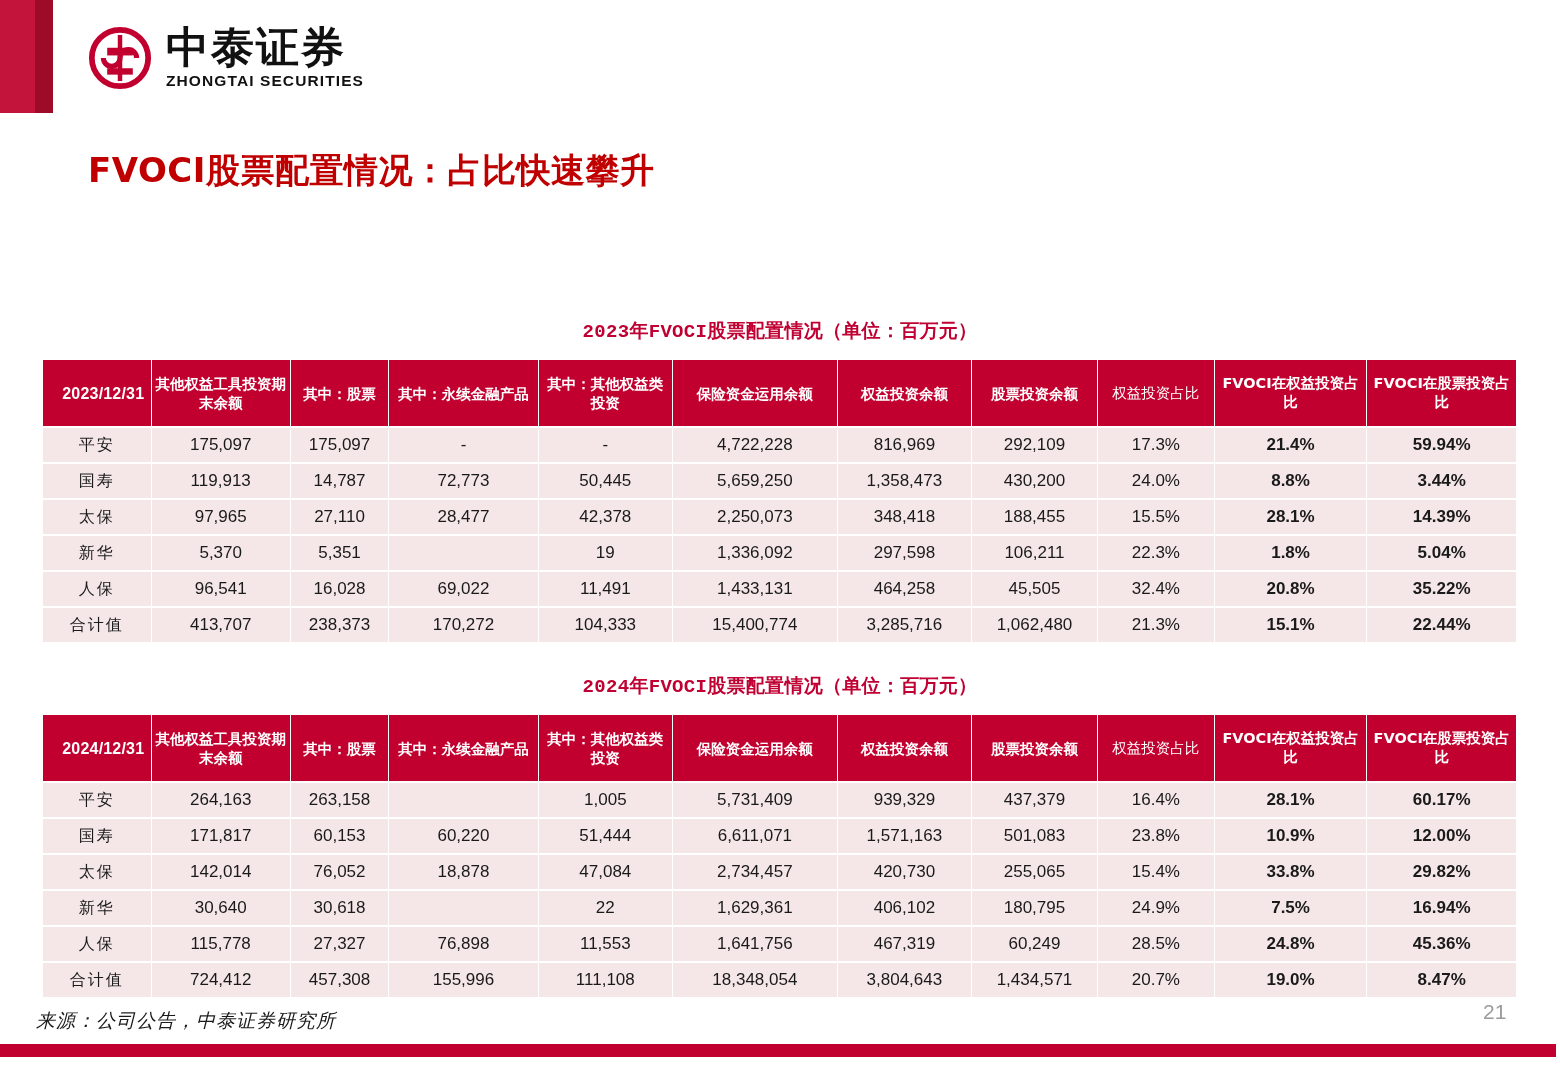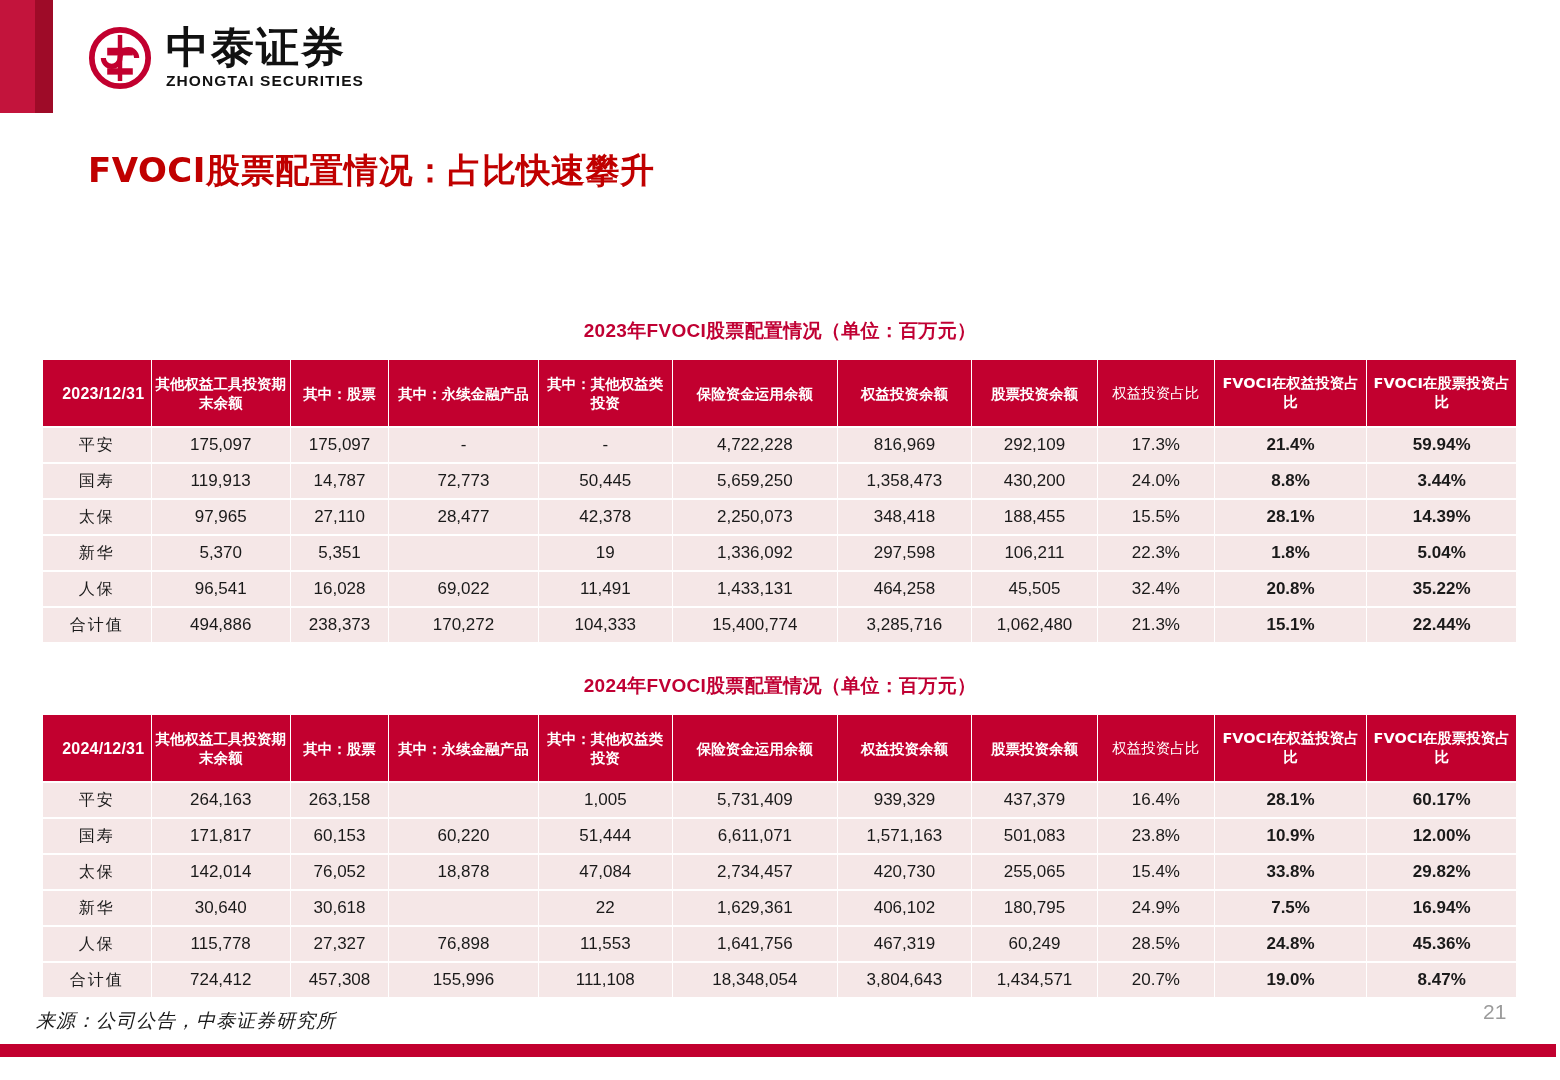--- a/index.html
+++ b/index.html
@@ -45,21 +45,21 @@
   .bullet-text {
     margin-left: 23px;
     font-family: "DejaVu Sans", "Liberation Sans", sans-serif;
     font-size: 25.5px; font-weight: 700; color: #000;
     line-height: 38px; letter-spacing: 0px;
   }
 
   
   .tbl-caption {
     position: absolute; width: 100%; text-align: center;
-    font-family: Liberation Sans, sans-serif;
+    font-family: Liberation Mono, monospace;
     font-size: 19px; font-weight: 700; color: #c00033;
     letter-spacing: 0.3px;
   }
   .cap-1 { top: 318px; }
   .cap-2 { top: 673px; }
 
   
   .tbl { position: absolute; left: 42px; width: 1475px; border-collapse: separate; border-spacing: 1px 2px; }
   .tbl-1 { top: 358px; }
   .tbl-2 { top: 713px; }
@@ -229,21 +229,21 @@
         <td>11,491</td>
         <td>1,433,131</td>
         <td>464,258</td>
         <td>45,505</td>
         <td>32.4%</td>
         <td class="bold">20.8%</td>
         <td class="bold">35.22%</td>
       </tr>
       <tr>
         <td class="rowname">合计值</td>
-        <td>494,886</td>
+        <td>413,707</td>
         <td>238,373</td>
         <td>170,272</td>
         <td>104,333</td>
         <td>15,400,774</td>
         <td>3,285,716</td>
         <td>1,062,480</td>
         <td>21.3%</td>
         <td class="bold">15.1%</td>
         <td class="bold">22.44%</td>
       </tr>

